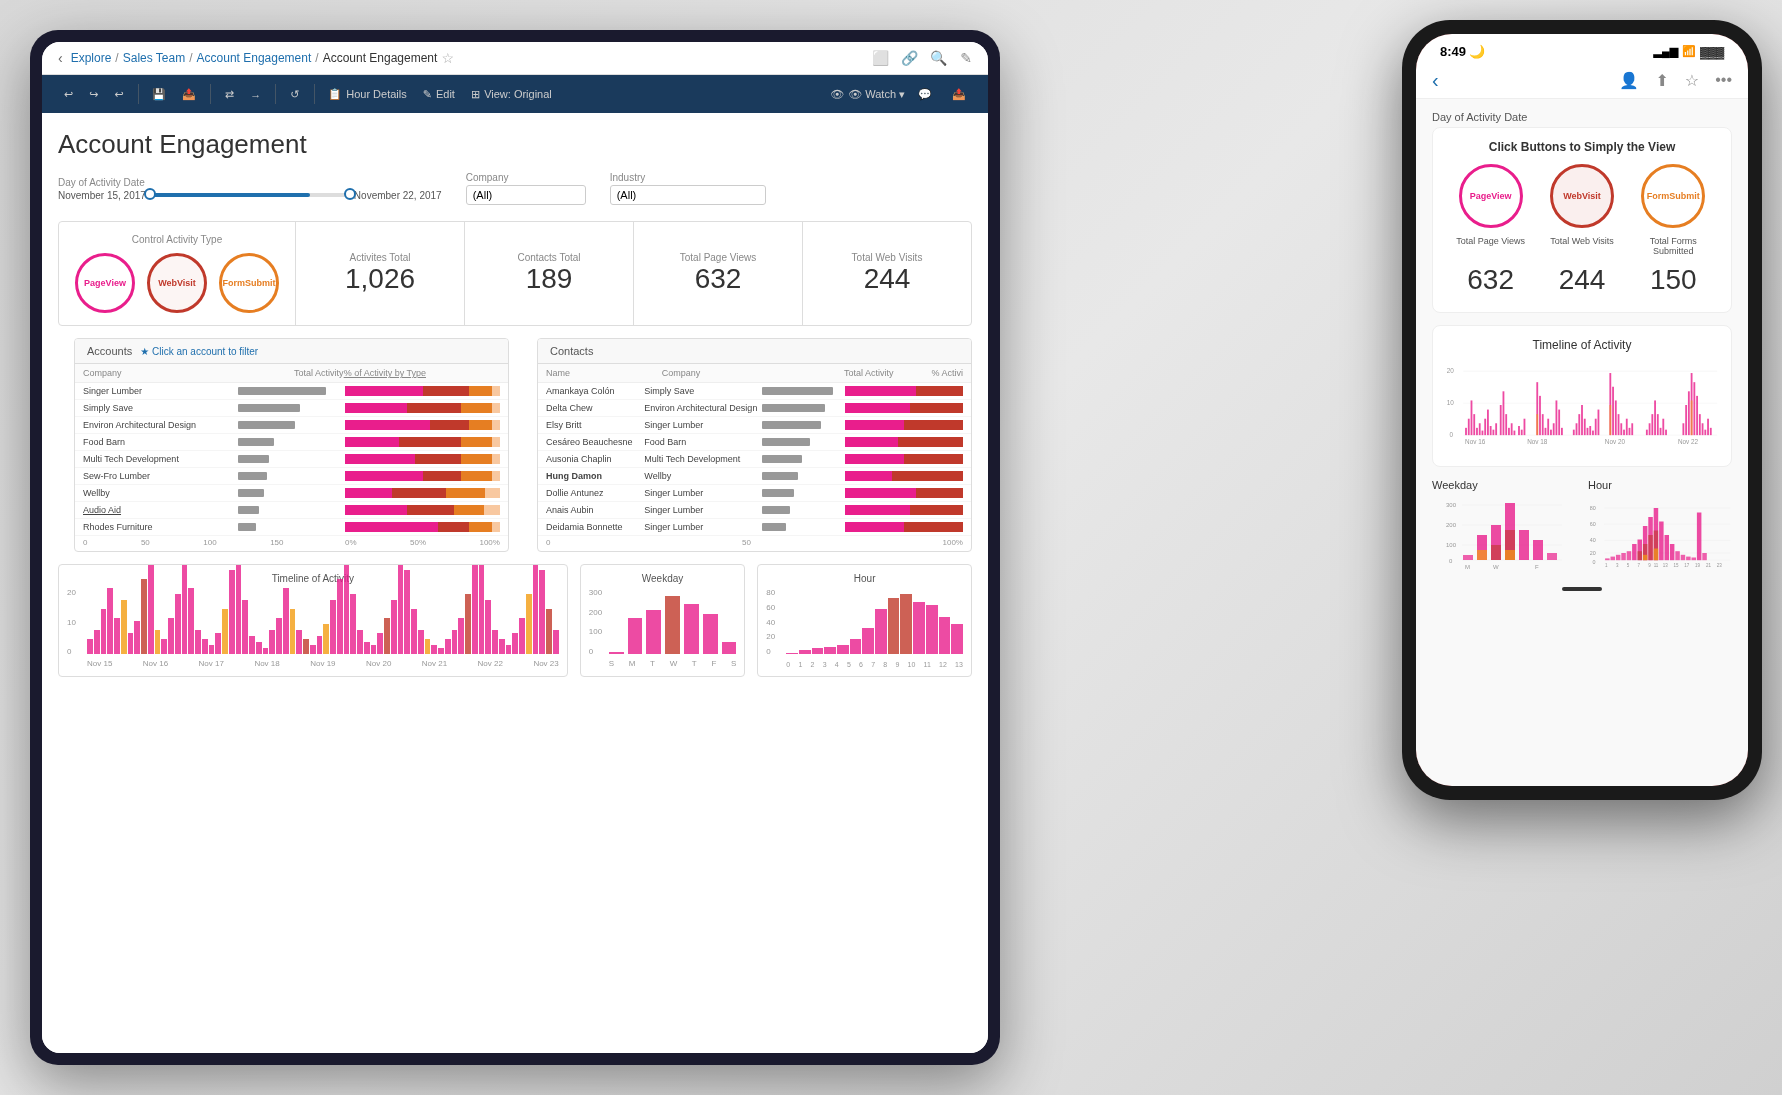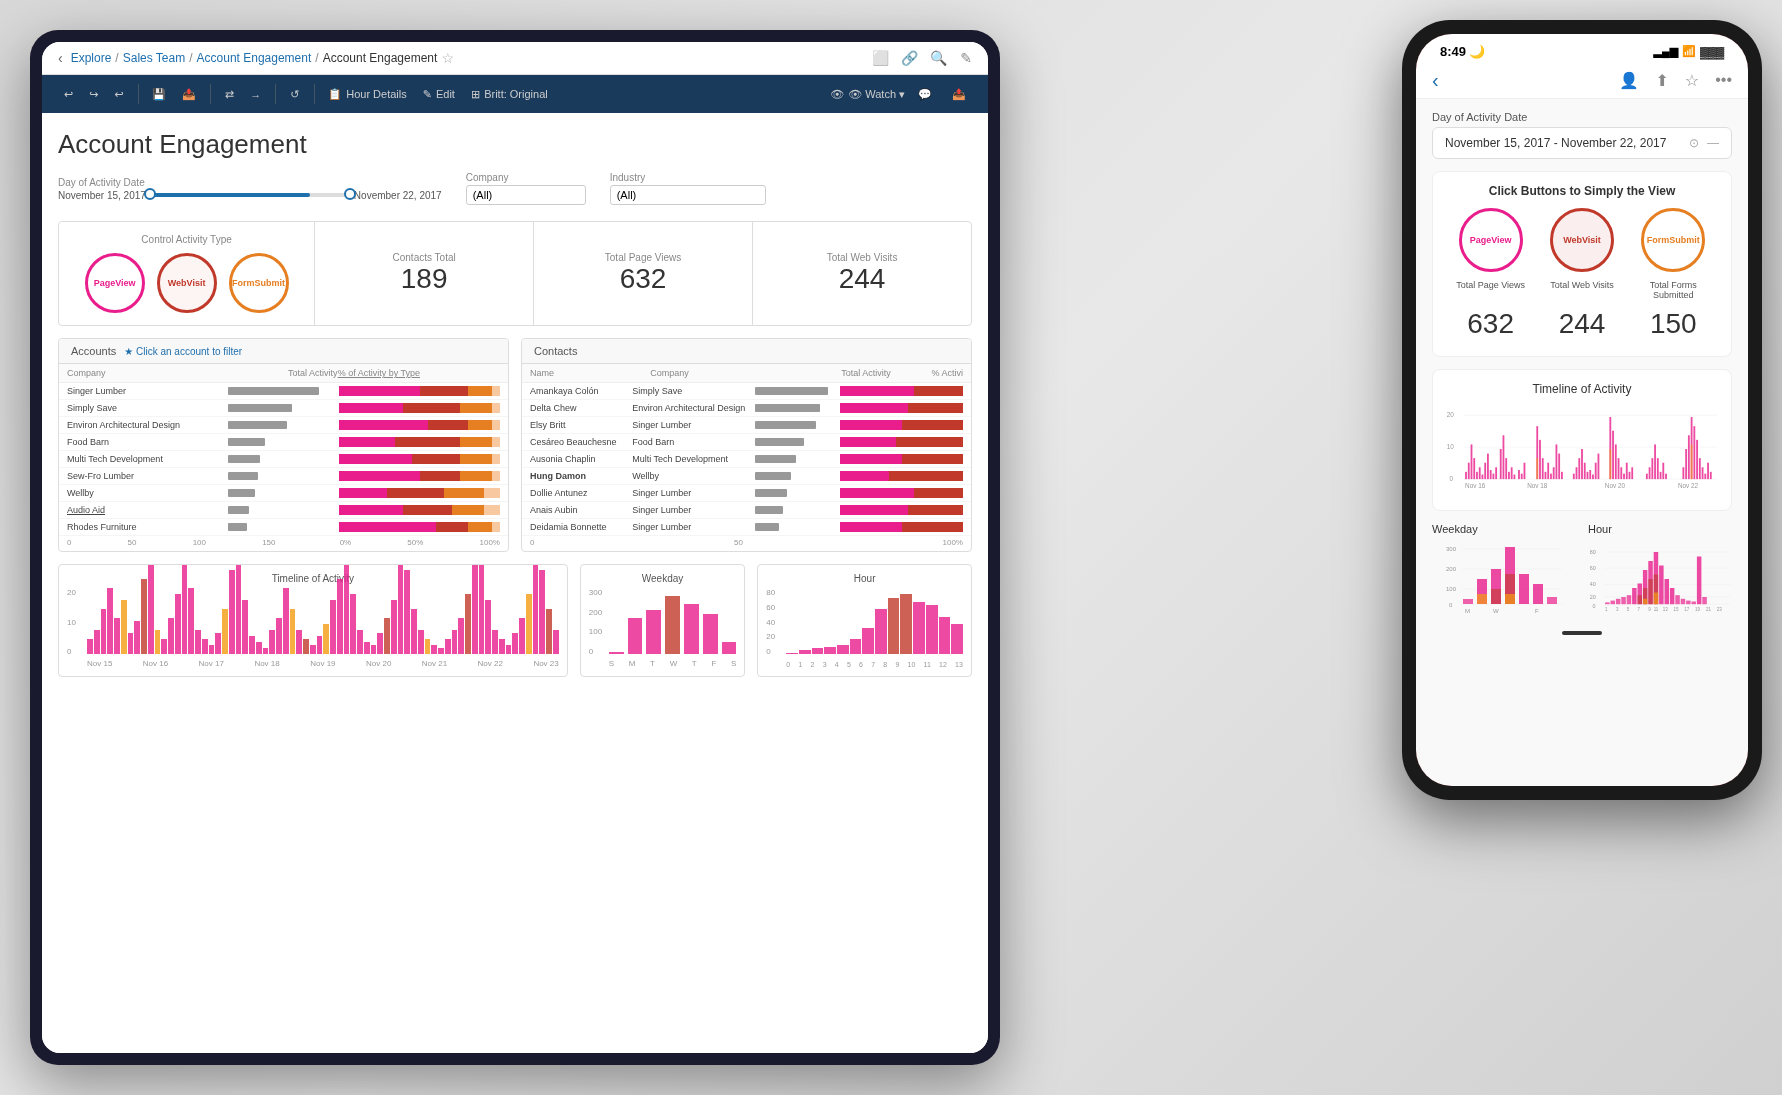--- a/index.html
+++ b/index.html
@@ -202,20 +202,21 @@
     .tables-row {
       display: flex;
       gap: 12px;
       margin-bottom: 12px;
     }
     .table-panel {
       flex: 1;
       border: 1px solid #ddd;
       border-radius: 4px;
       overflow: hidden;
+      margin-left: 16px;
     }
     .panel-title {
       background: #f8f8f8;
       padding: 6px 12px;
       font-size: 11px;
       color: #555;
       border-bottom: 1px solid #ddd;
       display: flex;
       align-items: center;
       gap: 8px;
@@ -468,21 +469,21 @@
       <button class="toolbar-btn">
         <span>📋</span>
         <span>Hour Details</span>
       </button>
       <button class="toolbar-btn">
         <span>✎</span>
         <span>Edit</span>
       </button>
       <button class="toolbar-btn">
         <span>⊞</span>
-        <span>Britt: Original</span>
+        <span>View: Original</span>
       </button>
       <div class="toolbar-right">
         <button class="watch-btn">
           <span>👁</span>
           <span>👁 Watch ▾</span>
         </button>
         <button class="toolbar-btn">💬</button>
         <button class="toolbar-btn">📤</button>
       </div>
     </div>
@@ -520,20 +521,24 @@
 
         <div class="kpi-section" style="flex:1.2;">
           <div class="kpi-section-title">Control Activity Type</div>
           <div class="kpi-buttons">
             <div class="kpi-circle pink">PageView</div>
             <div class="kpi-circle red">WebVisit</div>
             <div class="kpi-circle orange">FormSubmit</div>
           </div>
         </div>
 
+        <div class="kpi-section kpi-number-section">
+          <div class="kpi-label">Activites Total</div>
+          <div class="kpi-value">1,026</div>
+        </div>
         <div class="kpi-section kpi-number-section">
           <div class="kpi-label">Contacts Total</div>
           <div class="kpi-value">189</div>
         </div>
         <div class="kpi-section kpi-number-section">
           <div class="kpi-label">Total Page Views</div>
           <div class="kpi-value">632</div>
         </div>
         <div class="kpi-section kpi-number-section">
           <div class="kpi-label">Total Web Visits</div>
@@ -984,27 +989,20 @@
         <span style="font-size:16px;color:#888;">👤</span>
         <span style="font-size:16px;color:#888;">⬆</span>
         <span style="font-size:16px;color:#888;">☆</span>
         <span style="font-size:16px;color:#888;">•••</span>
       </div>
     </div>
 
     <div class="phone-content">
 
       <div class="phone-date-label">Day of Activity Date</div>
-      <div class="phone-date-range">
-        <span>November 15, 2017 - November 22, 2017</span>
-        <div class="phone-date-icons">
-          <span>⊙</span>
-          <span>—</span>
-        </div>
-      </div>
 
       <div class="phone-filter-section">
         <div class="phone-filter-title">Click Buttons to Simply the View</div>
         <div class="phone-circles-row">
           <div class="phone-circle pink">PageView</div>
           <div class="phone-circle red">WebVisit</div>
           <div class="phone-circle orange">FormSubmit</div>
         </div>
         <div class="phone-kpi-labels">
           <span class="phone-kpi-label">Total Page Views</span>

